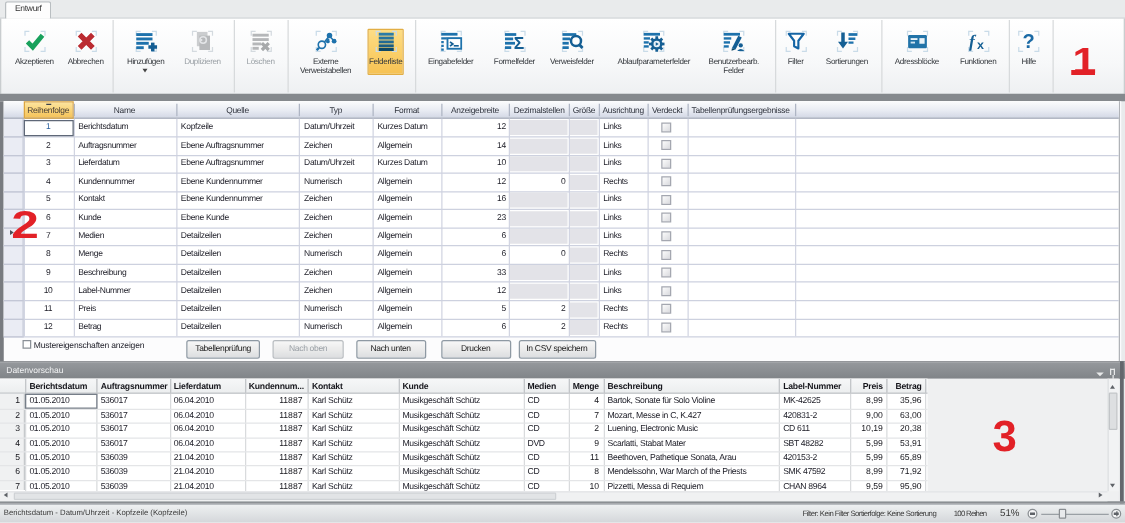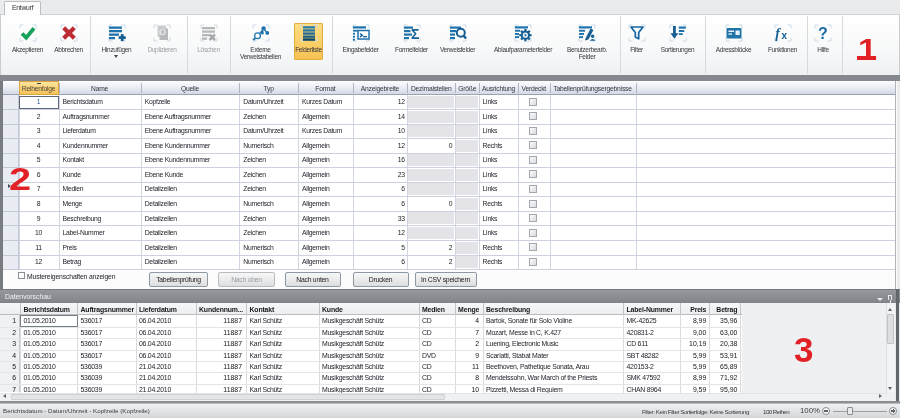--- a/index.html
+++ b/index.html
@@ -678,19 +678,19 @@
 <div class="a" style="left:888px;top:387px;width:0;height:0;border-left:2.8px solid transparent;border-right:2.8px solid transparent;border-top:3.5px solid #5f6368;"></div>
 <div class="a" style="left:0;top:392.5px;width:886px;height:8.5px;background:#f0f1f2;border-top:1px solid #e2e4e6;"></div>
 <div class="a" style="left:3px;top:394.3px;width:0;height:0;border-top:2.8px solid transparent;border-bottom:2.8px solid transparent;border-right:3.5px solid #5f6368;"></div>
 <div class="a" style="left:11px;top:393.6px;width:434px;height:6.4px;background:#e2e4e6;border:1px solid #cfd2d5;border-radius:1px;"></div>
 <div class="a" style="left:879px;top:394.3px;width:0;height:0;border-top:2.8px solid transparent;border-bottom:2.8px solid transparent;border-left:3.5px solid #5f6368;"></div>
 <div class="red" style="left:794px;top:331.5px;font-size:35px;transform:scaleX(1.0);transform-origin:left;">3</div>
 <div class="a" style="left:0;top:403.2px;width:900px;height:14.8px;background:linear-gradient(#eef0f1,#d4d7da);border-top:1px solid #b8bcc0;"></div>
 <div class="d" style="left:3px;top:408.3px;font-size:6.2px;color:#3a3a3a;">Berichtsdatum - Datum/Uhrzeit - Kopfzeile (Kopfzeile)</div>
 <div class="d" style="left:642px;top:408.5px;font-size:6.2px;letter-spacing:-0.42px;color:#3a3a3a;">Filter: Kein Filter Sortierfolge: Keine Sortierung</div>
 <div class="d" style="left:763px;top:408.5px;font-size:6.2px;letter-spacing:-0.55px;color:#3a3a3a;">100 Reihen</div>
-<div class="d" style="left:800px;top:407px;font-size:7.8px;color:#3a3a3a;">100%</div>
+<div class="d" style="left:800px;top:407px;font-size:7.8px;color:#3a3a3a;">51%</div>
 <div class="a" style="left:822px;top:407px;width:8px;height:8px;border:1px solid #8a8e92;border-radius:50%;background:#f4f5f6;"></div>
 <div class="a" style="left:824px;top:410.4px;width:4px;height:1.2px;background:#5f6368;"></div>
 <div class="a" style="left:833px;top:410.5px;width:54px;height:1.4px;background:#9aa0a5;"></div>
 <div class="a" style="left:847px;top:407px;width:6px;height:8px;background:#e8eaec;border:1px solid #8a8e92;border-radius:1px;"></div>
 <div class="a" style="left:889px;top:407px;width:8px;height:8px;border:1px solid #8a8e92;border-radius:50%;background:#f4f5f6;"></div>
 <div class="a" style="left:891px;top:410.4px;width:4.4px;height:1.2px;background:#5f6368;"></div>
 <div class="a" style="left:892.6px;top:408.8px;width:1.2px;height:4.4px;background:#5f6368;"></div>
 </body></html>

